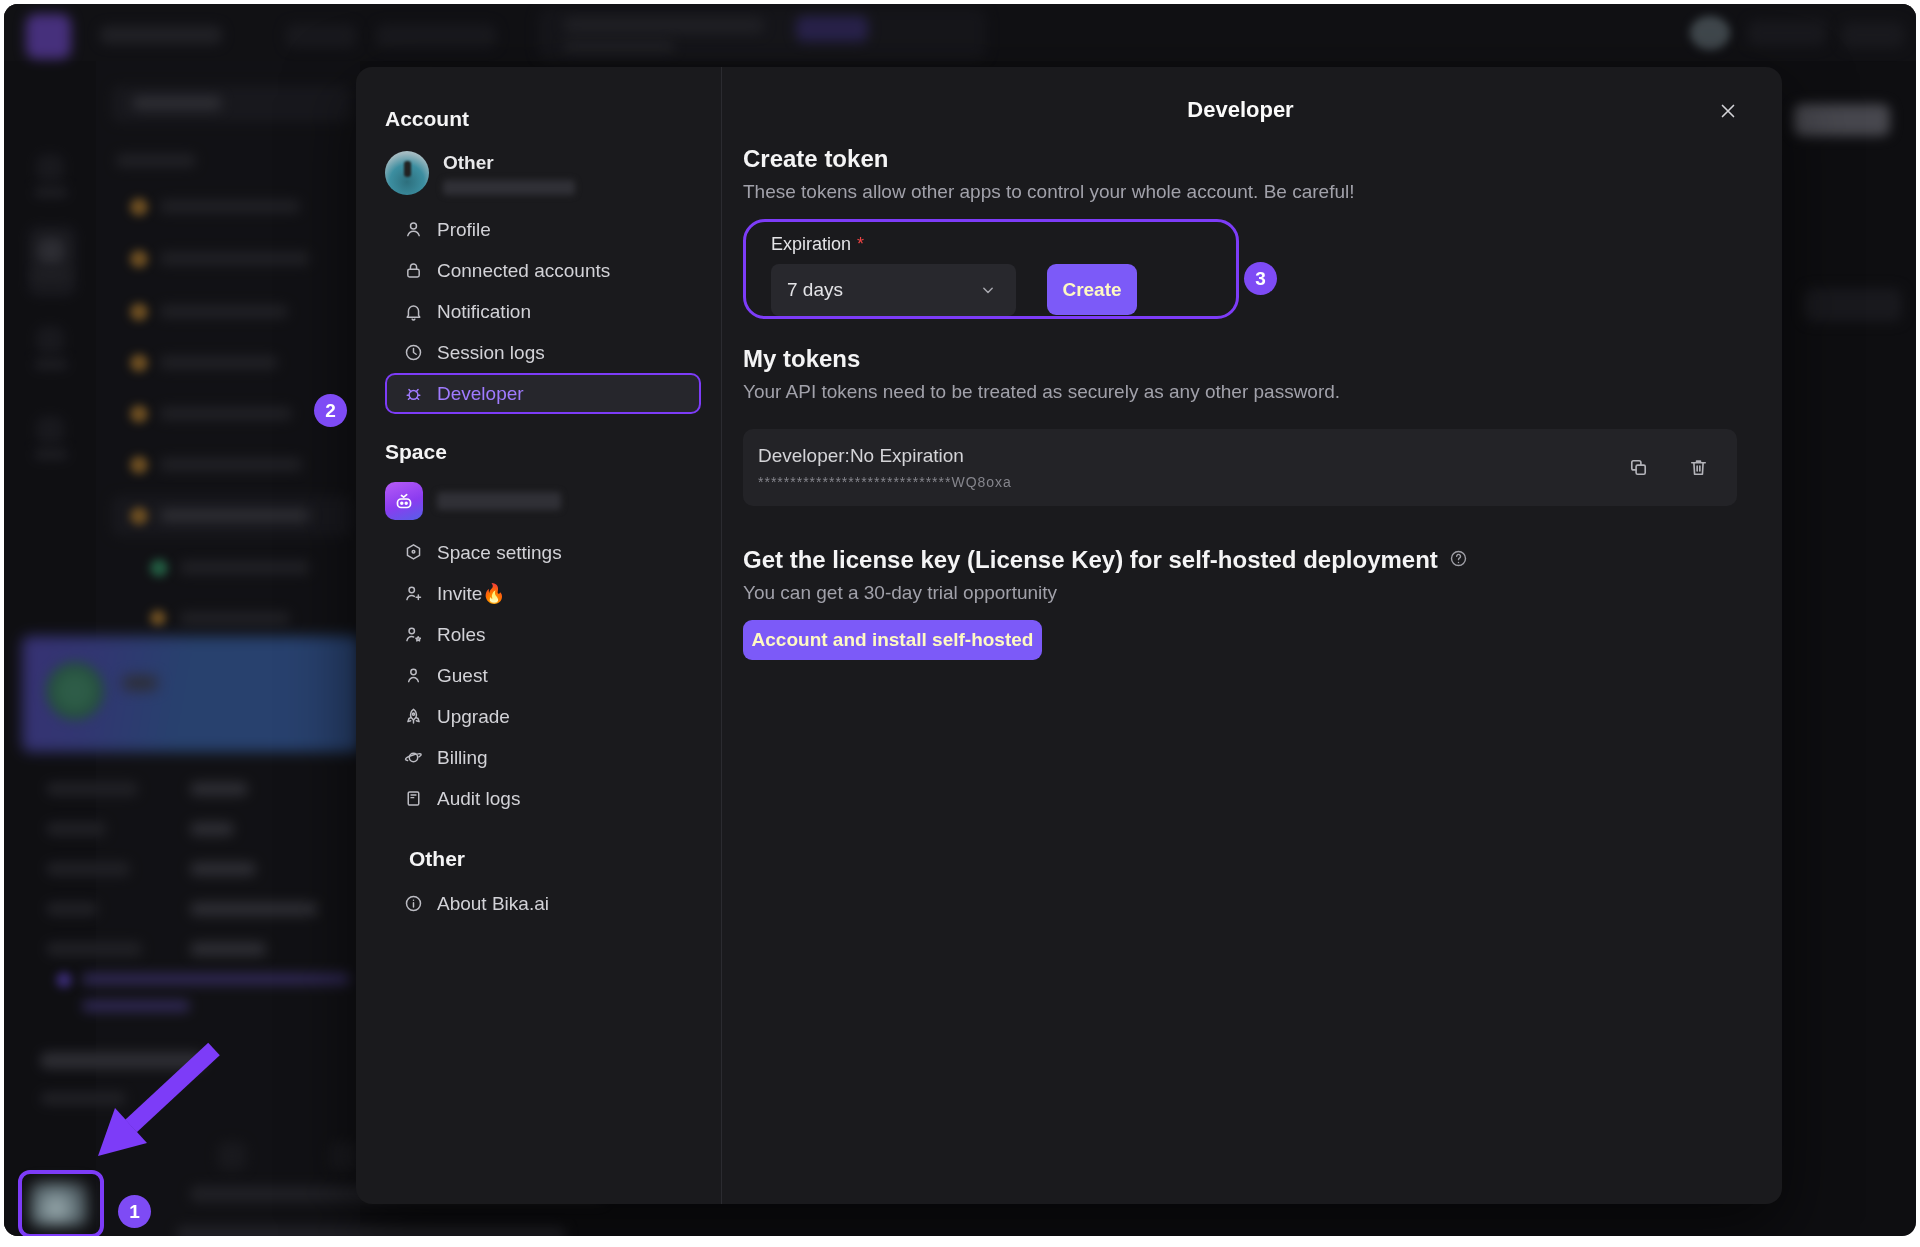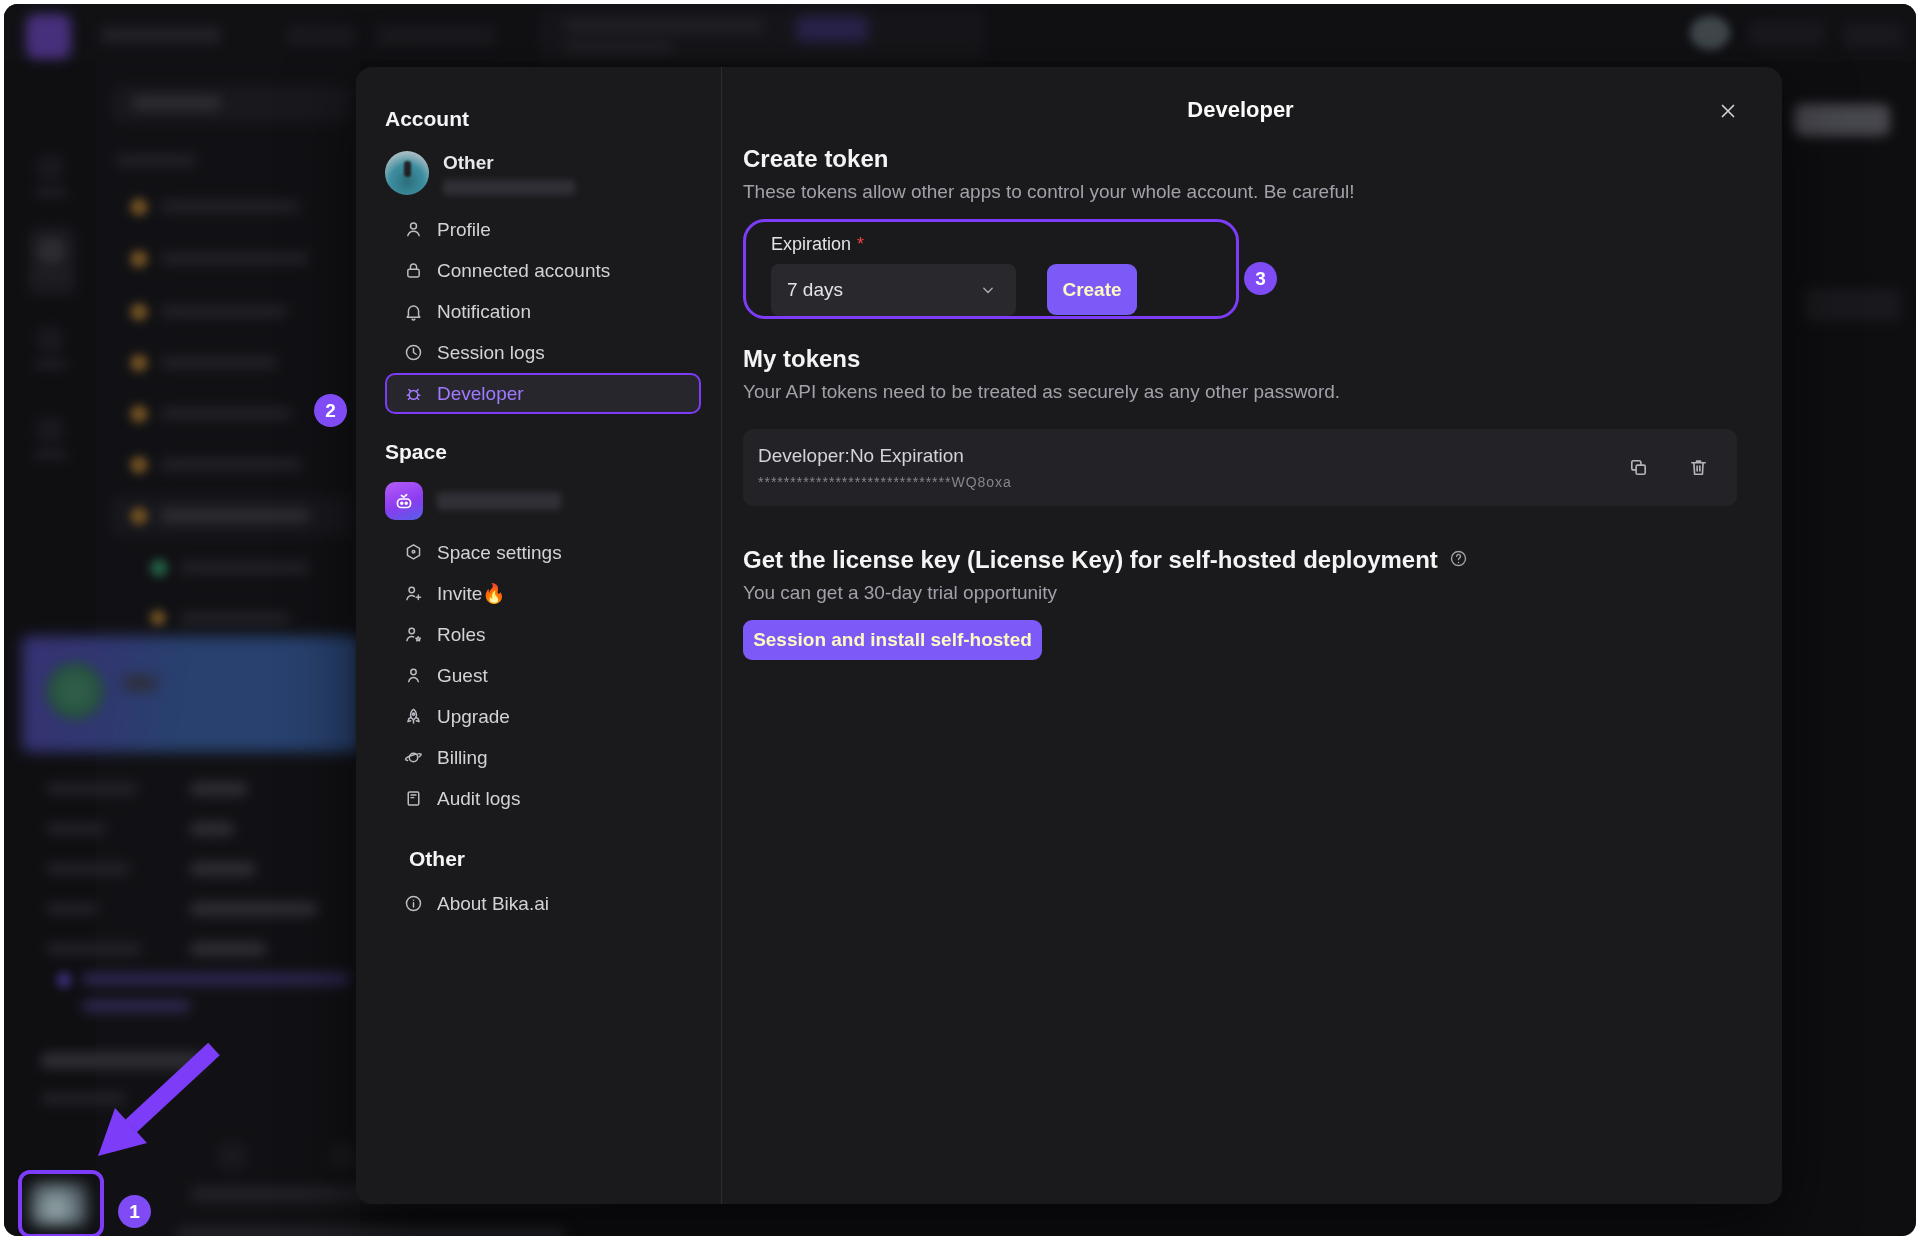--- a/index.html
+++ b/index.html
@@ -362,21 +362,21 @@
         <div class="h2">Get the license key (License Key) for self-hosted deployment</div>
         <span class="helpicon">
           <svg viewBox="0 0 24 24" fill="none" stroke-width="1.6" stroke-linecap="round" stroke-linejoin="round">
               <circle cx="12" cy="12" r="8"></circle>
               <path d="M9.9 9.4a2.2 2.2 0 1 1 3.5 1.9c-.9.6-1.4 1-1.4 2M12 16.4v.2"></path>
             </svg>
         </span>
       </div>
       <div class="desc">You can get a 30-day trial opportunity</div>
 
-      <button class="btn dlbtn">Session and install self-hosted</button>
+      <button class="btn dlbtn">Account and install self-hosted</button>
 
       
       <div class="badge" style="left:522px;top:195px;">3</div>
     </div>
   </div>
 
   <div class="badge" style="left:310px;top:390px;">2</div>
 
   <div class="hlavatar"></div>
   <div class="hlbox1"></div>

